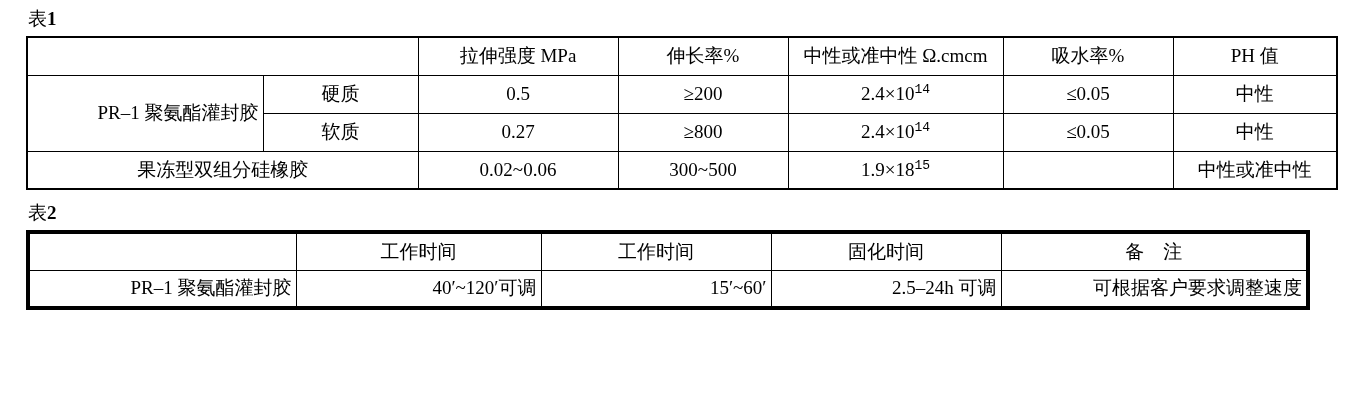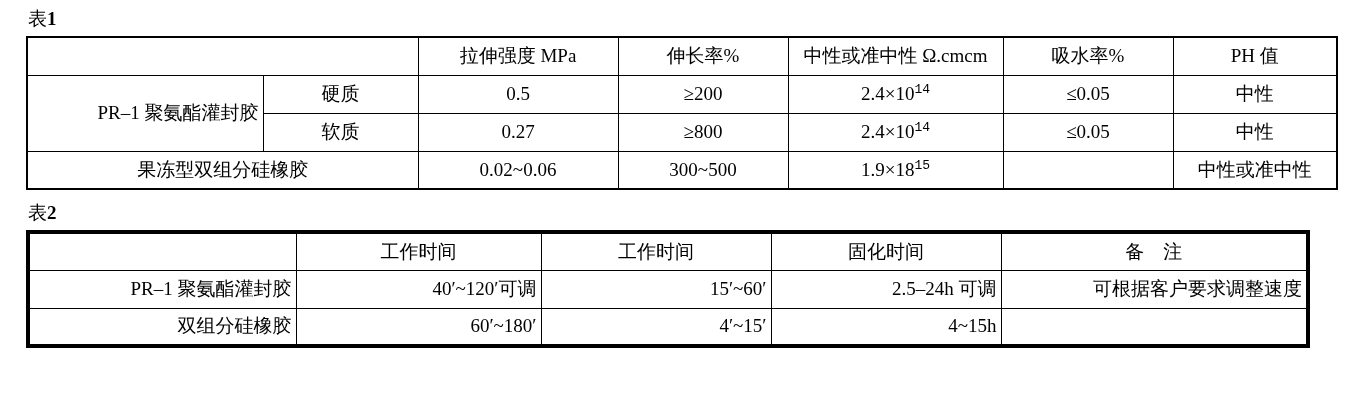--- a/index.html
+++ b/index.html
@@ -160,23 +160,16 @@
         <td>固化时间</td>
         <td>备　注</td>
       </tr>
       <tr>
         <td class="left">PR–1  聚氨酯灌封胶</td>
         <td class="left">40′~120′可调</td>
         <td class="left">15′~60′</td>
         <td class="left">2.5–24h 可调</td>
         <td class="left">可根据客户要求调整速度</td>
       </tr>
-      <tr>
-        <td class="left">双组分硅橡胶</td>
-        <td class="left">60′~180′</td>
-        <td class="left">4′~15′</td>
-        <td class="left">4~15h</td>
-        <td class="left"></td>
-      </tr>
     </tbody>
   </table>
 
 </div>
 
 </body></html>

